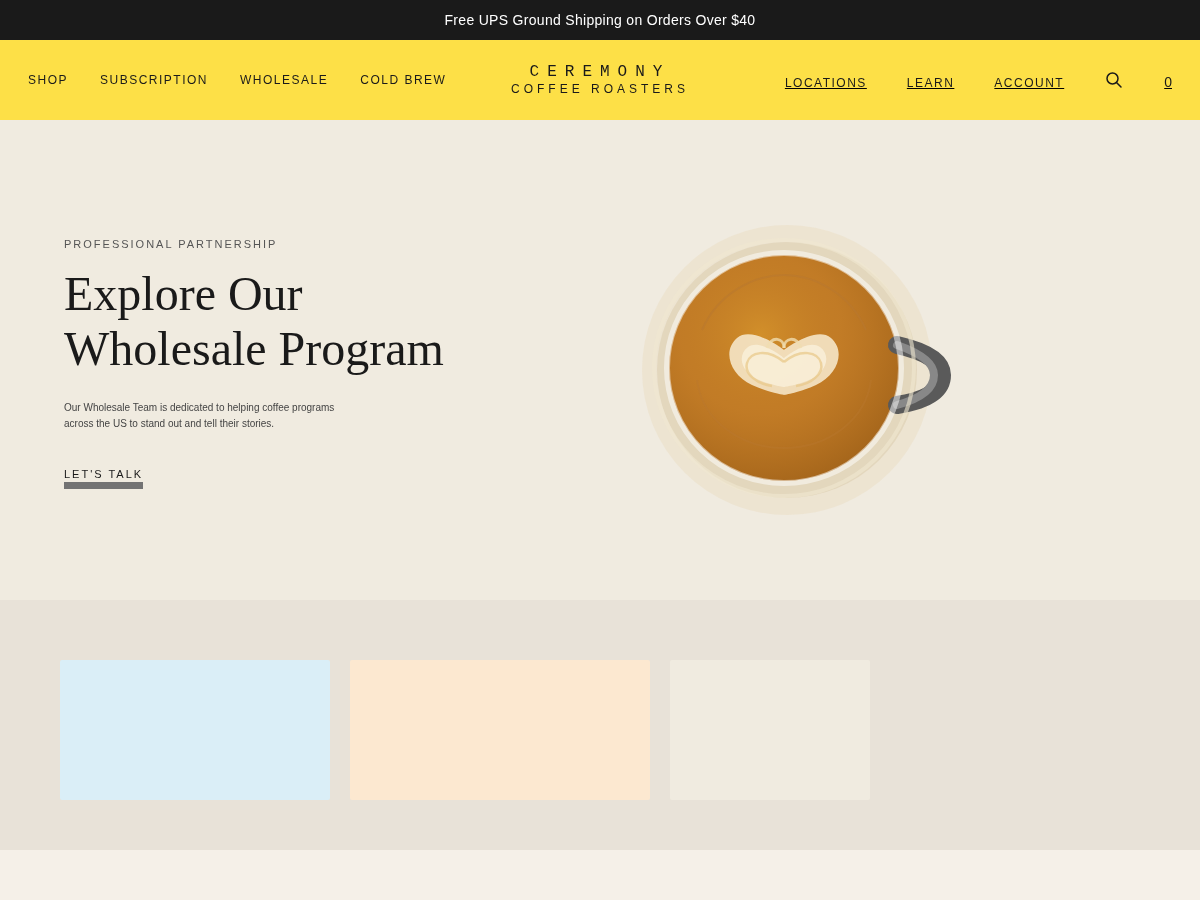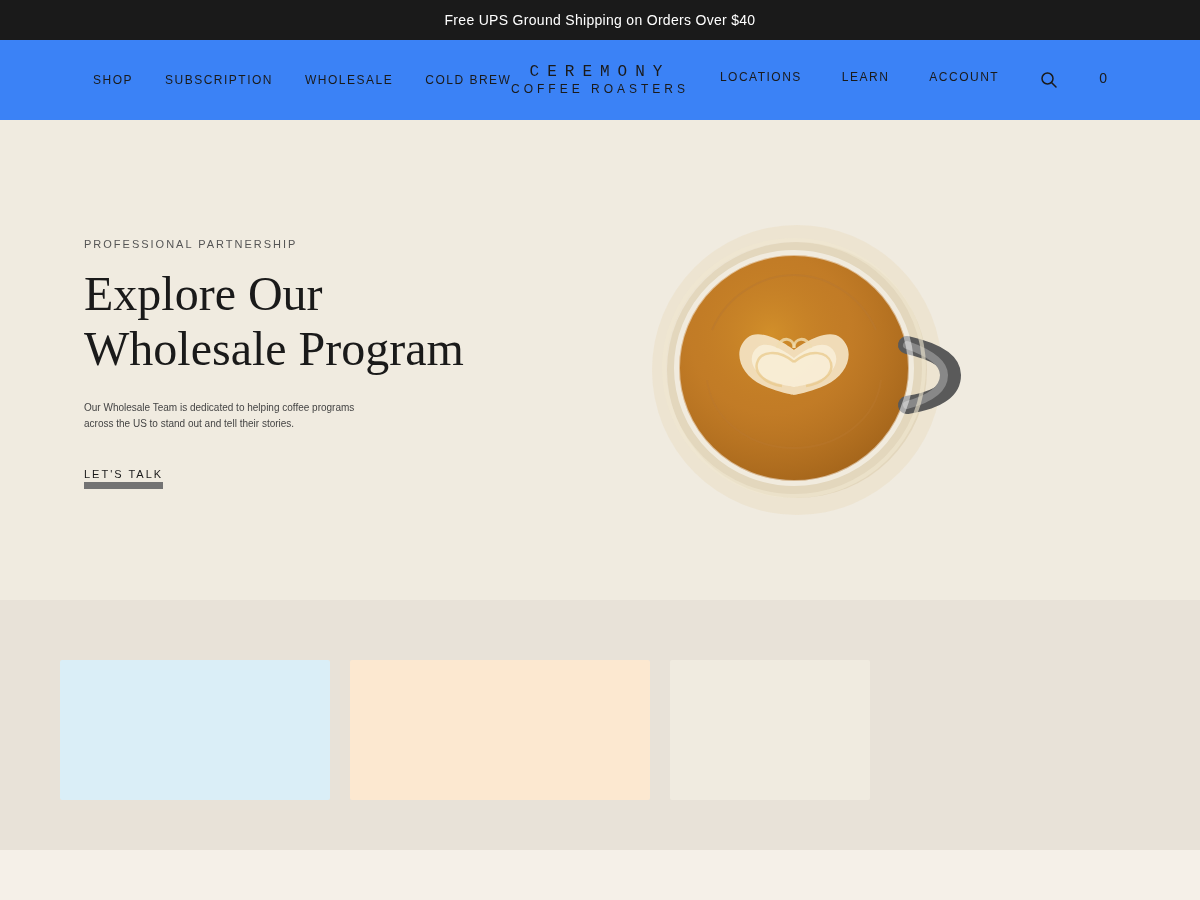--- a/index.html
+++ b/index.html
@@ -22,39 +22,40 @@
       color: #ffffff;
       text-align: center;
       padding: 12px 5px;
       font-family: 'Arial', sans-serif;
       font-size: 14px;
       letter-spacing: 0.3px;
     }
 
     
     .header {
-      background-color: #3b82f6;
-      padding: 0 93px;
+      background-color: #fde047;
+      padding: 0 28px;
       height: 80px;
       display: flex;
       align-items: center;
       justify-content: space-between;
       border-bottom: none;
     }
 
     .nav-left {
       display: flex;
       align-items: center;
       gap: 32px;
     }
 
     .nav-right {
       display: flex;
-      align-items: flex-start;
+      align-items: flex-end;
       gap: 40px;
+      text-decoration: underline;
     }
 
     .nav-item {
       font-family: 'Arial', sans-serif;
       font-size: 12px;
       letter-spacing: 1.5px;
       color: #1a1a1a;
       text-decoration: none;
       text-transform: uppercase;
       font-weight: 500;
@@ -106,21 +107,21 @@
       cursor: pointer;
       font-family: 'Arial', sans-serif;
       font-size: 14px;
       color: #1a1a1a;
       font-weight: 500;
     }
 
     
     .hero-section {
       background-color: #f0ebe0;
-      padding: 60px 60px 60px 84px;
+      padding: 60px 60px 60px 64px;
       display: flex;
       align-items: center;
       min-height: 430px;
       position: relative;
       overflow: hidden;
     }
 
     .hero-content {
       flex: 0 0 380px;
       z-index: 2;

